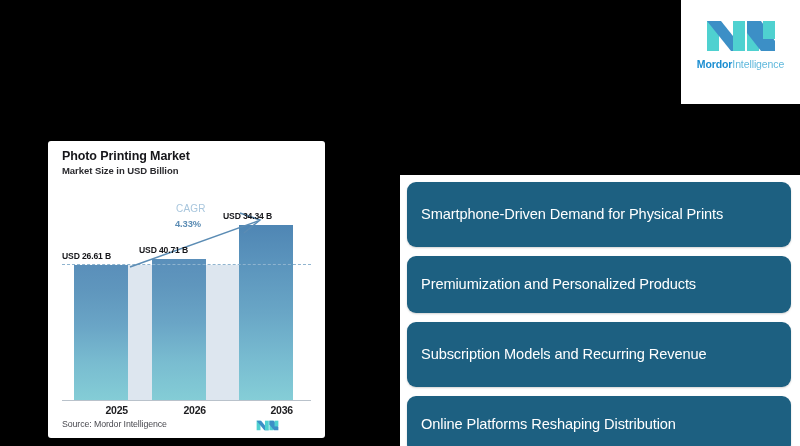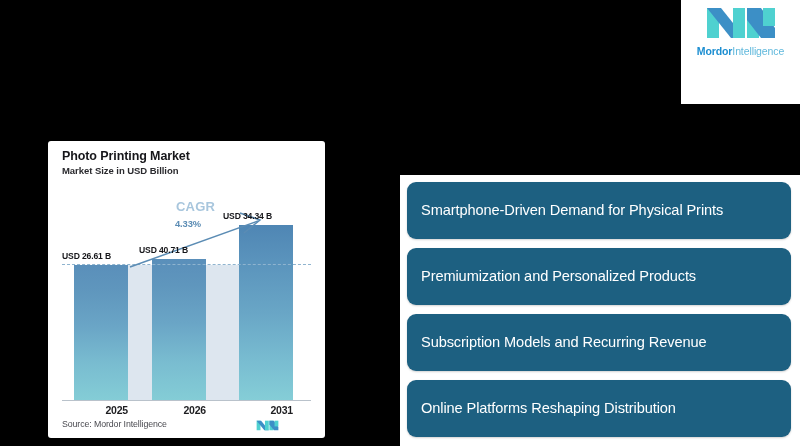--- a/index.html
+++ b/index.html
@@ -11,21 +11,21 @@
     position:relative;
   }
   #root{position:absolute;inset:0;}
 
   
   .brand-panel{
     position:absolute;left:681px;top:0;width:119px;height:104px;
     background:#ffffff;
     display:flex;flex-direction:column;
     align-items:center;justify-content:flex-start;
-    box-sizing:border-box;
+    padding-top:13px;box-sizing:border-box;
   }
   .brand-mark{width:72px;height:40px;display:block;}
   .brand-text{
     margin-top:5px;font-size:10.5px;letter-spacing:-0.1px;white-space:nowrap;
   }
   .brand-text .b1{color:#1c8ed1;font-weight:bold;}
   .brand-text .b2{color:#5fb8dc;font-weight:normal;}
 
   
   .chart-card{
@@ -66,21 +66,21 @@
   }
   .dash-line{
     position:absolute;left:0;width:249px;height:0;
     border-top:1px dashed #8fb4cf;
   }
   .bar-label{
     position:absolute;font-size:8.6px;font-weight:bold;color:#16161a;
     white-space:nowrap;letter-spacing:-0.15px;
   }
   .cagr-label{
-    position:absolute;font-size:13px;font-weight:bold;
+    position:absolute;font-size:10px;font-weight:normal;
     color:#a8c6dd;white-space:nowrap;letter-spacing:0.2px;
   }
   .cagr-value{
     position:absolute;font-size:9.4px;font-weight:bold;
     color:#5b8cb4;white-space:nowrap;letter-spacing:-0.1px;text-align:center;
   }
   .x-tick{
     position:absolute;font-size:10.5px;font-weight:bold;color:#1d1d20;
     white-space:nowrap;text-align:right;letter-spacing:-0.2px;
   }
@@ -104,21 +104,21 @@
     color:#ffffff;
     border-radius:9px;
     box-sizing:border-box;
     margin-bottom:9px;
     padding:10px 14px;
     display:flex;align-items:center;
     font-size:14.6px;line-height:1.32;
     letter-spacing:-0.1px;
     box-shadow:0 1px 2px rgba(0,0,0,0.18);
   }
-  .card.h2{height:57px;}
+  .card.h2{height:65px;}
   .card.h1{height:57px;}
 </style>
 </head>
 <body>
 
 <div id="root">
 
   <div class="brand-panel">
     <svg class="brand-mark" viewBox="0 0 72 40">
       <polygon points="2,8 14,8 14,38 2,38" fill="#4FD1D0"></polygon>
@@ -155,21 +155,21 @@
       <div class="bar-label" style="left:77px;bottom:146px;">USD 40.71 B</div>
       <div class="bar-label" style="left:161px;bottom:180px;">USD 34.34 B</div>
 
       <div class="cagr-label" style="left:114px;bottom:187px;">CAGR</div>
       <div class="cagr-value" style="left:113px;bottom:172px;">4.33%</div>
 
       <div class="axis-line"></div>
 
       <div class="x-tick" style="left:12px;width:54px;top:203px;">2025</div>
       <div class="x-tick" style="left:90px;width:54px;top:203px;">2026</div>
-      <div class="x-tick" style="left:177px;width:54px;top:203px;">2031</div>
+      <div class="x-tick" style="left:177px;width:54px;top:203px;">2036</div>
     </div>
 
     <div class="source">Source:  Mordor Intelligence</div>
     <svg class="chart-logo" viewBox="0 0 72 40">
       <polygon points="2,8 14,8 14,38 2,38" fill="#4FD1D0"></polygon>
       <polygon points="2,8 16,8 40,38 26,38" fill="#3C8FC6"></polygon>
       <polygon points="28,8 40,8 40,38 28,38" fill="#4FD1D0"></polygon>
       <polygon points="42,8 54,8 54,38 42,38" fill="#4FD1D0"></polygon>
       <polygon points="42,8 56,8 70,28 70,38 56,38 42,20" fill="#3C8FC6"></polygon>
       <polygon points="58,8 70,8 70,26 58,26" fill="#4FD1D0"></polygon>

